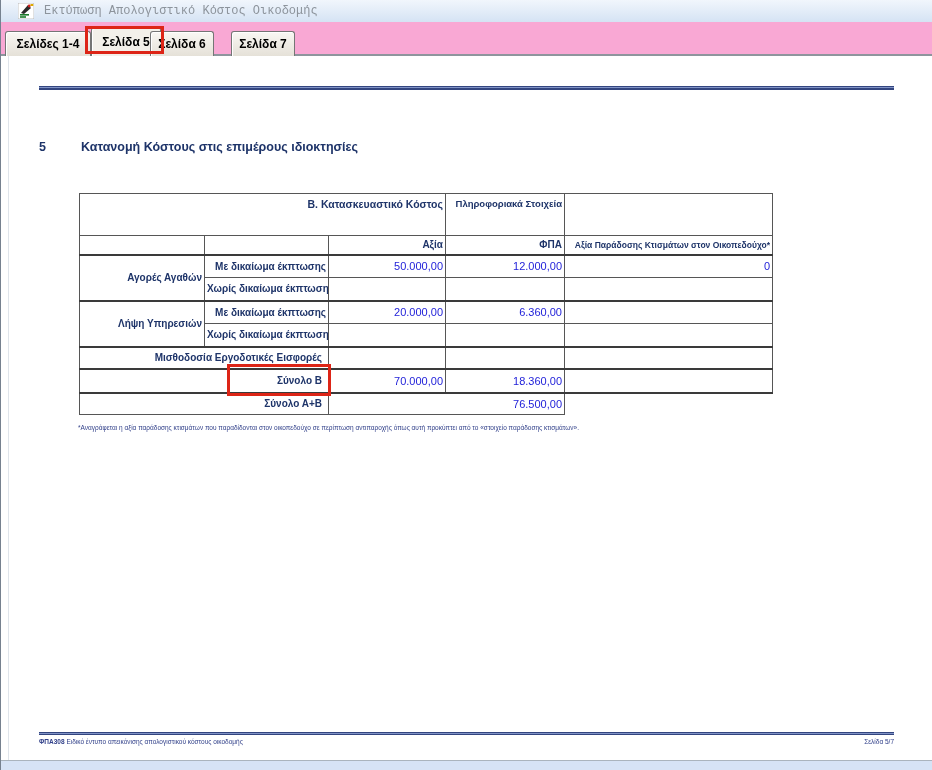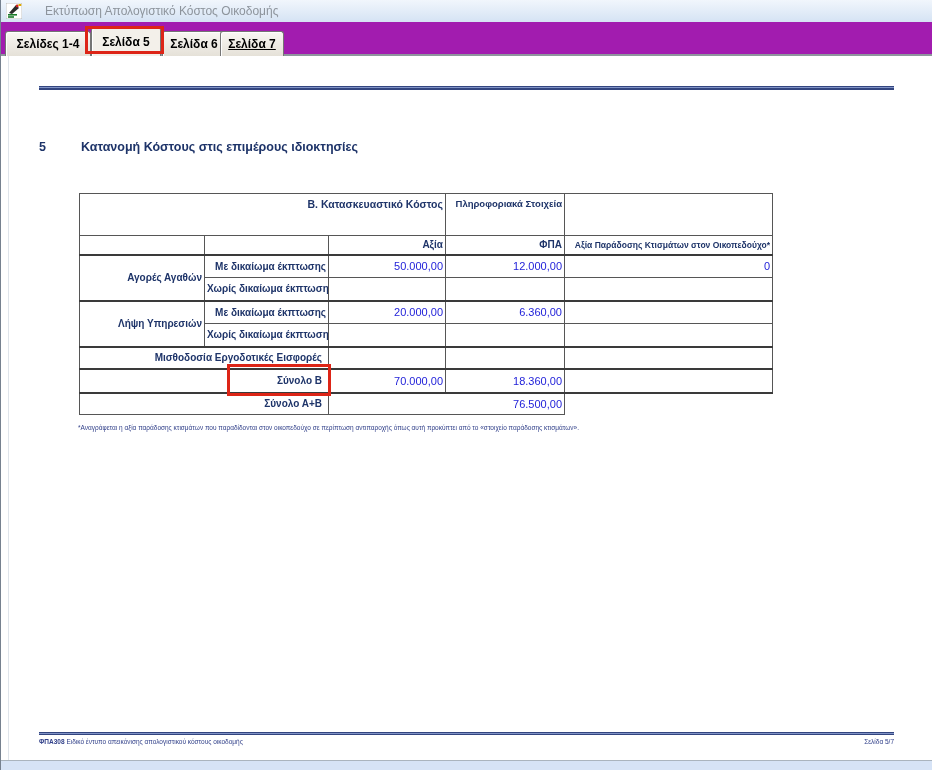--- a/index.html
+++ b/index.html
@@ -5,42 +5,42 @@
   html,body{margin:0;padding:0;background:#fff;}
   .window{
     position:relative;width:932px;height:770px;overflow:hidden;
     background:#ffffff;font-family:"Liberation Sans",sans-serif;
     border-left:1px solid #76818f;box-sizing:border-box;
   }
   
   .titlebar{
     position:absolute;left:0;top:0;width:100%;height:22px;
     background:linear-gradient(#f1f6fc,#d5e3f4);
-    display:flex;align-items:center;gap:23px;padding-left:5px;box-sizing:border-box;
+    display:flex;align-items:center;gap:10px;padding-left:17px;box-sizing:border-box;font-family:Liberation Mono, monospace;
   }
   .titlebar .title{font-size:12px;color:#8d949c;white-space:nowrap;}
   .app-icon{width:16px;height:16px;flex:0 0 auto;}
   
   .tabbar{
     position:absolute;left:0;top:22px;width:100%;height:34px;
-    background:#a21caf;border-bottom:2px solid #8e959d;box-sizing:border-box;
+    background:#f9a8d4;border-bottom:2px solid #8e959d;box-sizing:border-box;
   }
   .tab{
     position:absolute;top:9px;height:25px;
     background:linear-gradient(#f9f7f3,#e5e1d8);
     border:1px solid #757575;border-bottom:none;border-radius:3px 3px 0 0;
     font-size:12px;font-weight:bold;color:#000;
     display:flex;align-items:center;justify-content:center;
     box-shadow:inset 1px 1px 0 #ffffff;cursor:default;box-sizing:border-box;
   }
   .tab.active{top:5px;height:29px;background:#f3f0ea;}
   #tab-0{left:4px;width:86px;}
   #tab-1{left:90px;width:70px;}
-  #tab-2{left:161px;width:64px;}
-  #tab-3{left:219px;width:64px;text-decoration:underline;}
+  #tab-2{left:149px;width:64px;}
+  #tab-3{left:230px;width:64px;}
   
   .page{
     position:absolute;left:0;top:56px;width:932px;height:705px;background:#fff;
     border-bottom:1px solid #aab4be;box-sizing:border-box;
   }
   .page-left-line{position:absolute;left:7px;top:0;bottom:0;width:1px;background:#dfe4ea;}
   .rule{
     position:absolute;left:38px;width:855px;height:4px;
     background:linear-gradient(to bottom,#33457f 25%,#8093c6 25%,#8093c6 60%,#33457f 60%);
   }

